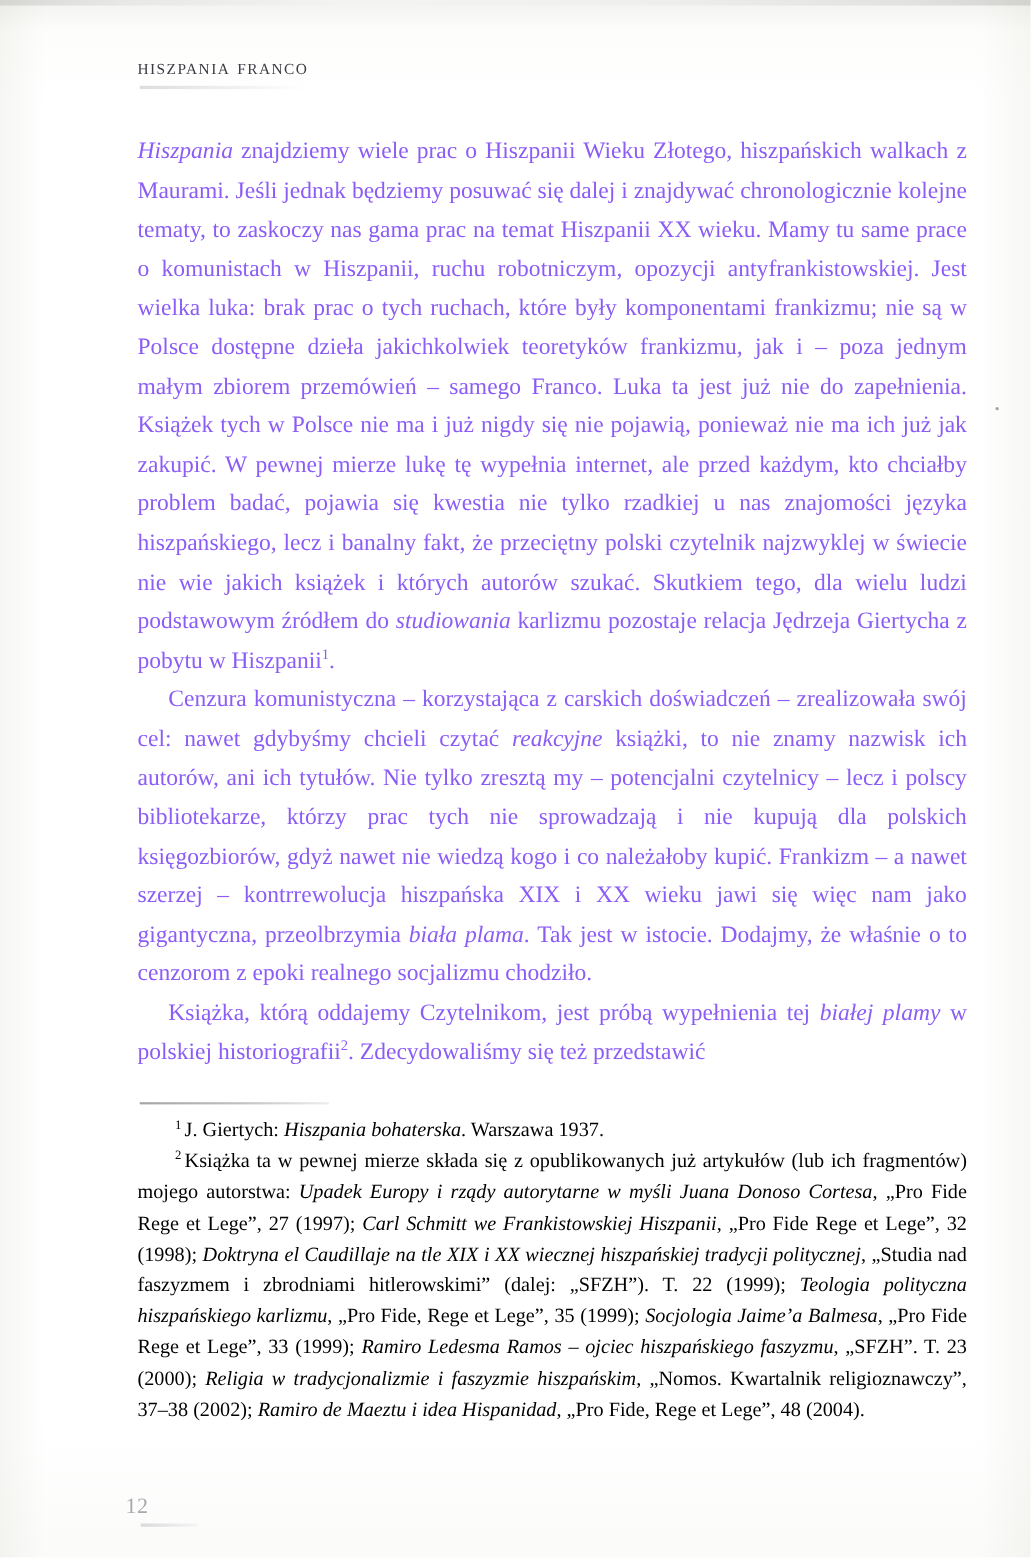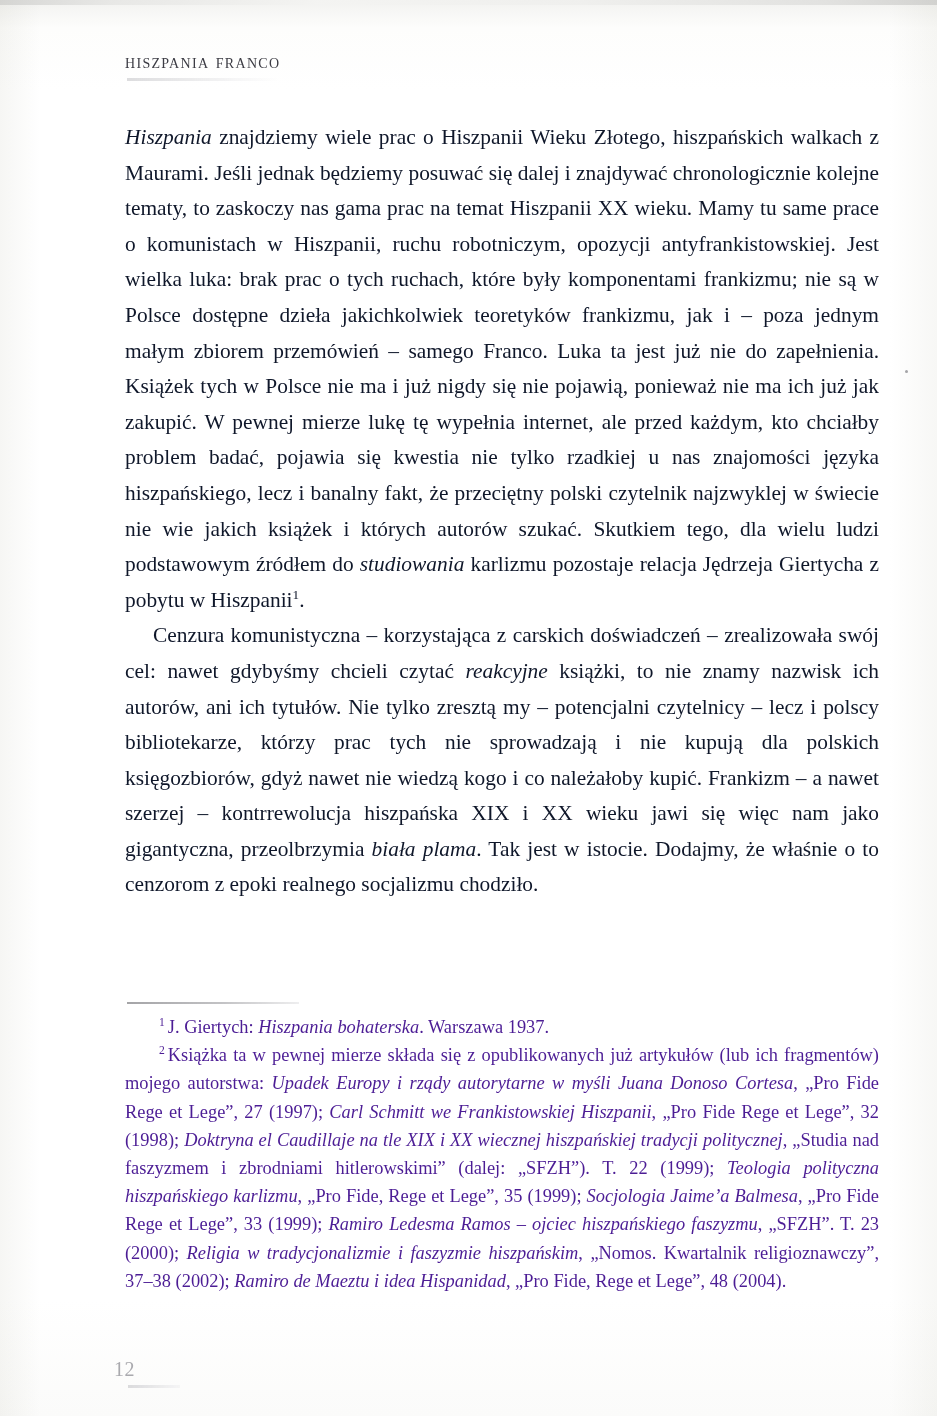--- a/index.html
+++ b/index.html
@@ -72,21 +72,21 @@
     top: 120px;
     width: 754px;
   }
   p.para {
     margin: 0;
     font-size: 21.4px;
     line-height: 35.6px;
     text-align: justify;
     text-justify: inter-word;
     text-indent: 28px;
-    color: #0f172a;
+    color: #8b5cf6;
     hyphens: manual;
   }
   p.para.first { text-indent: 0; }
   p.para i, p.para em { font-style: italic; }
 
   sup.fn-ref {
     font-size: 0.62em;
     vertical-align: super;
     line-height: 0;
   }
@@ -119,21 +119,21 @@
     top: 1013px;
     width: 754px;
   }
   p.footnote {
     margin: 0;
     font-size: 18.4px;
     line-height: 28.2px;
     text-align: justify;
     text-justify: inter-word;
     text-indent: 34px;
-    color: #4c1d95;
+    color: #000000;
   }
   p.footnote i, p.footnote em { font-style: italic; }
   p.footnote .fn-num {
     font-size: 0.63em;
     vertical-align: super;
     line-height: 0;
     margin-right: 3px;
   }
 
   
@@ -162,20 +162,21 @@
 <div class="scan-edge-top"></div>
 
 <div class="content">
 
   <div class="running-head">Hiszpania Franco</div>
   <div class="rh-smudge"></div>
 
   <div class="body-block">
     <p class="para first"><i>Hiszpania</i><span> znajdziemy wiele prac o Hiszpanii Wieku Złotego, hiszpańskich walkach z Maurami. Jeśli jednak będziemy posuwać się dalej i znajdywać chronologicznie kolejne tematy, to zaskoczy nas gama prac na temat Hiszpanii XX wieku. Mamy tu same prace o komunistach w Hiszpanii, ruchu robotniczym, opozycji antyfrankistowskiej. Jest wielka luka: brak prac o tych ruchach, które były komponentami frankizmu; nie są w Polsce dostępne dzieła jakichkolwiek teoretyków frankizmu, jak i – poza jednym małym zbiorem przemówień – samego Franco. Luka ta jest już nie do zapełnienia. Książek tych w Polsce nie ma i już nigdy się nie pojawią, ponieważ nie ma ich już jak zakupić. W pewnej mierze lukę tę wypełnia internet, ale przed każdym, kto chciałby problem badać, pojawia się kwestia nie tylko rzadkiej u nas znajomości języka hiszpańskiego, lecz i banalny fakt, że przeciętny polski czytelnik najzwyklej w świecie nie wie jakich książek i których autorów szukać. Skutkiem tego, dla wielu ludzi podstawowym źródłem do </span><i>studiowania</i><span> karlizmu pozostaje relacja Jędrzeja Giertycha z pobytu w Hiszpanii</span><sup class="fn-ref">1</sup><span>.</span></p>
     <p class="para"><span>Cenzura komunistyczna – korzystająca z carskich doświadczeń – zrealizowała swój cel: nawet gdybyśmy chcieli czytać </span><i>reakcyjne</i><span> książki, to nie znamy nazwisk ich autorów, ani ich tytułów. Nie tylko zresztą my – potencjalni czytelnicy – lecz i polscy bibliotekarze, którzy prac tych nie sprowadzają i nie kupują dla polskich księgozbiorów, gdyż nawet nie wiedzą kogo i co należałoby kupić. Frankizm – a nawet szerzej – kontrrewolucja hiszpańska XIX i XX wieku jawi się więc nam jako gigantyczna, przeolbrzymia </span><i>biała plama</i><span>. Tak jest w istocie. Dodajmy, że właśnie o to cenzorom z epoki realnego socjalizmu chodziło.</span></p>
+    <p class="para"><span>Książka, którą oddajemy Czytelnikom, jest próbą wypełnienia tej </span><i>białej plamy</i><span> w polskiej historiografii</span><sup class="fn-ref">2</sup><span>. Zdecydowaliśmy się też przedstawić</span></p>
   </div>
 
   <div class="speck"></div>
 
   <div class="fn-rule"></div>
 
   <div class="footnotes">
     <p class="footnote"><span class="fn-num">1</span><span>J. Giertych: </span><i>Hiszpania bohaterska</i><span>. Warszawa 1937.</span></p>
     <p class="footnote"><span class="fn-num">2</span><span>Książka ta w pewnej mierze składa się z opublikowanych już artykułów (lub ich fragmentów) mojego autorstwa: </span><i>Upadek Europy i rządy autorytarne w myśli Juana Donoso Cortesa</i><span>, „Pro Fide Rege et Lege”, 27 (1997); </span><i>Carl Schmitt we Frankistowskiej Hiszpanii</i><span>, „Pro Fide Rege et Lege”, 32 (1998); </span><i>Doktryna el Caudillaje na tle XIX i XX wiecznej hiszpańskiej tradycji politycznej</i><span>, „Studia nad faszyzmem i zbrodniami hitlerowskimi” (dalej: „SFZH”). T. 22 (1999); </span><i>Teologia polityczna hiszpańskiego karlizmu</i><span>, „Pro Fide, Rege et Lege”, 35 (1999); </span><i>Socjologia Jaime’a Balmesa</i><span>, „Pro Fide Rege et Lege”, 33 (1999); </span><i>Ramiro Ledesma Ramos – ojciec hiszpańskiego faszyzmu</i><span>, „SFZH”. T. 23 (2000); </span><i>Religia w tradycjonalizmie i faszyzmie hiszpańskim</i><span>, „Nomos. Kwartalnik religioznawczy”, 37–38 (2002); </span><i>Ramiro de Maeztu i idea Hispanidad</i><span>, „Pro Fide, Rege et Lege”, 48 (2004).</span></p>
   </div>

